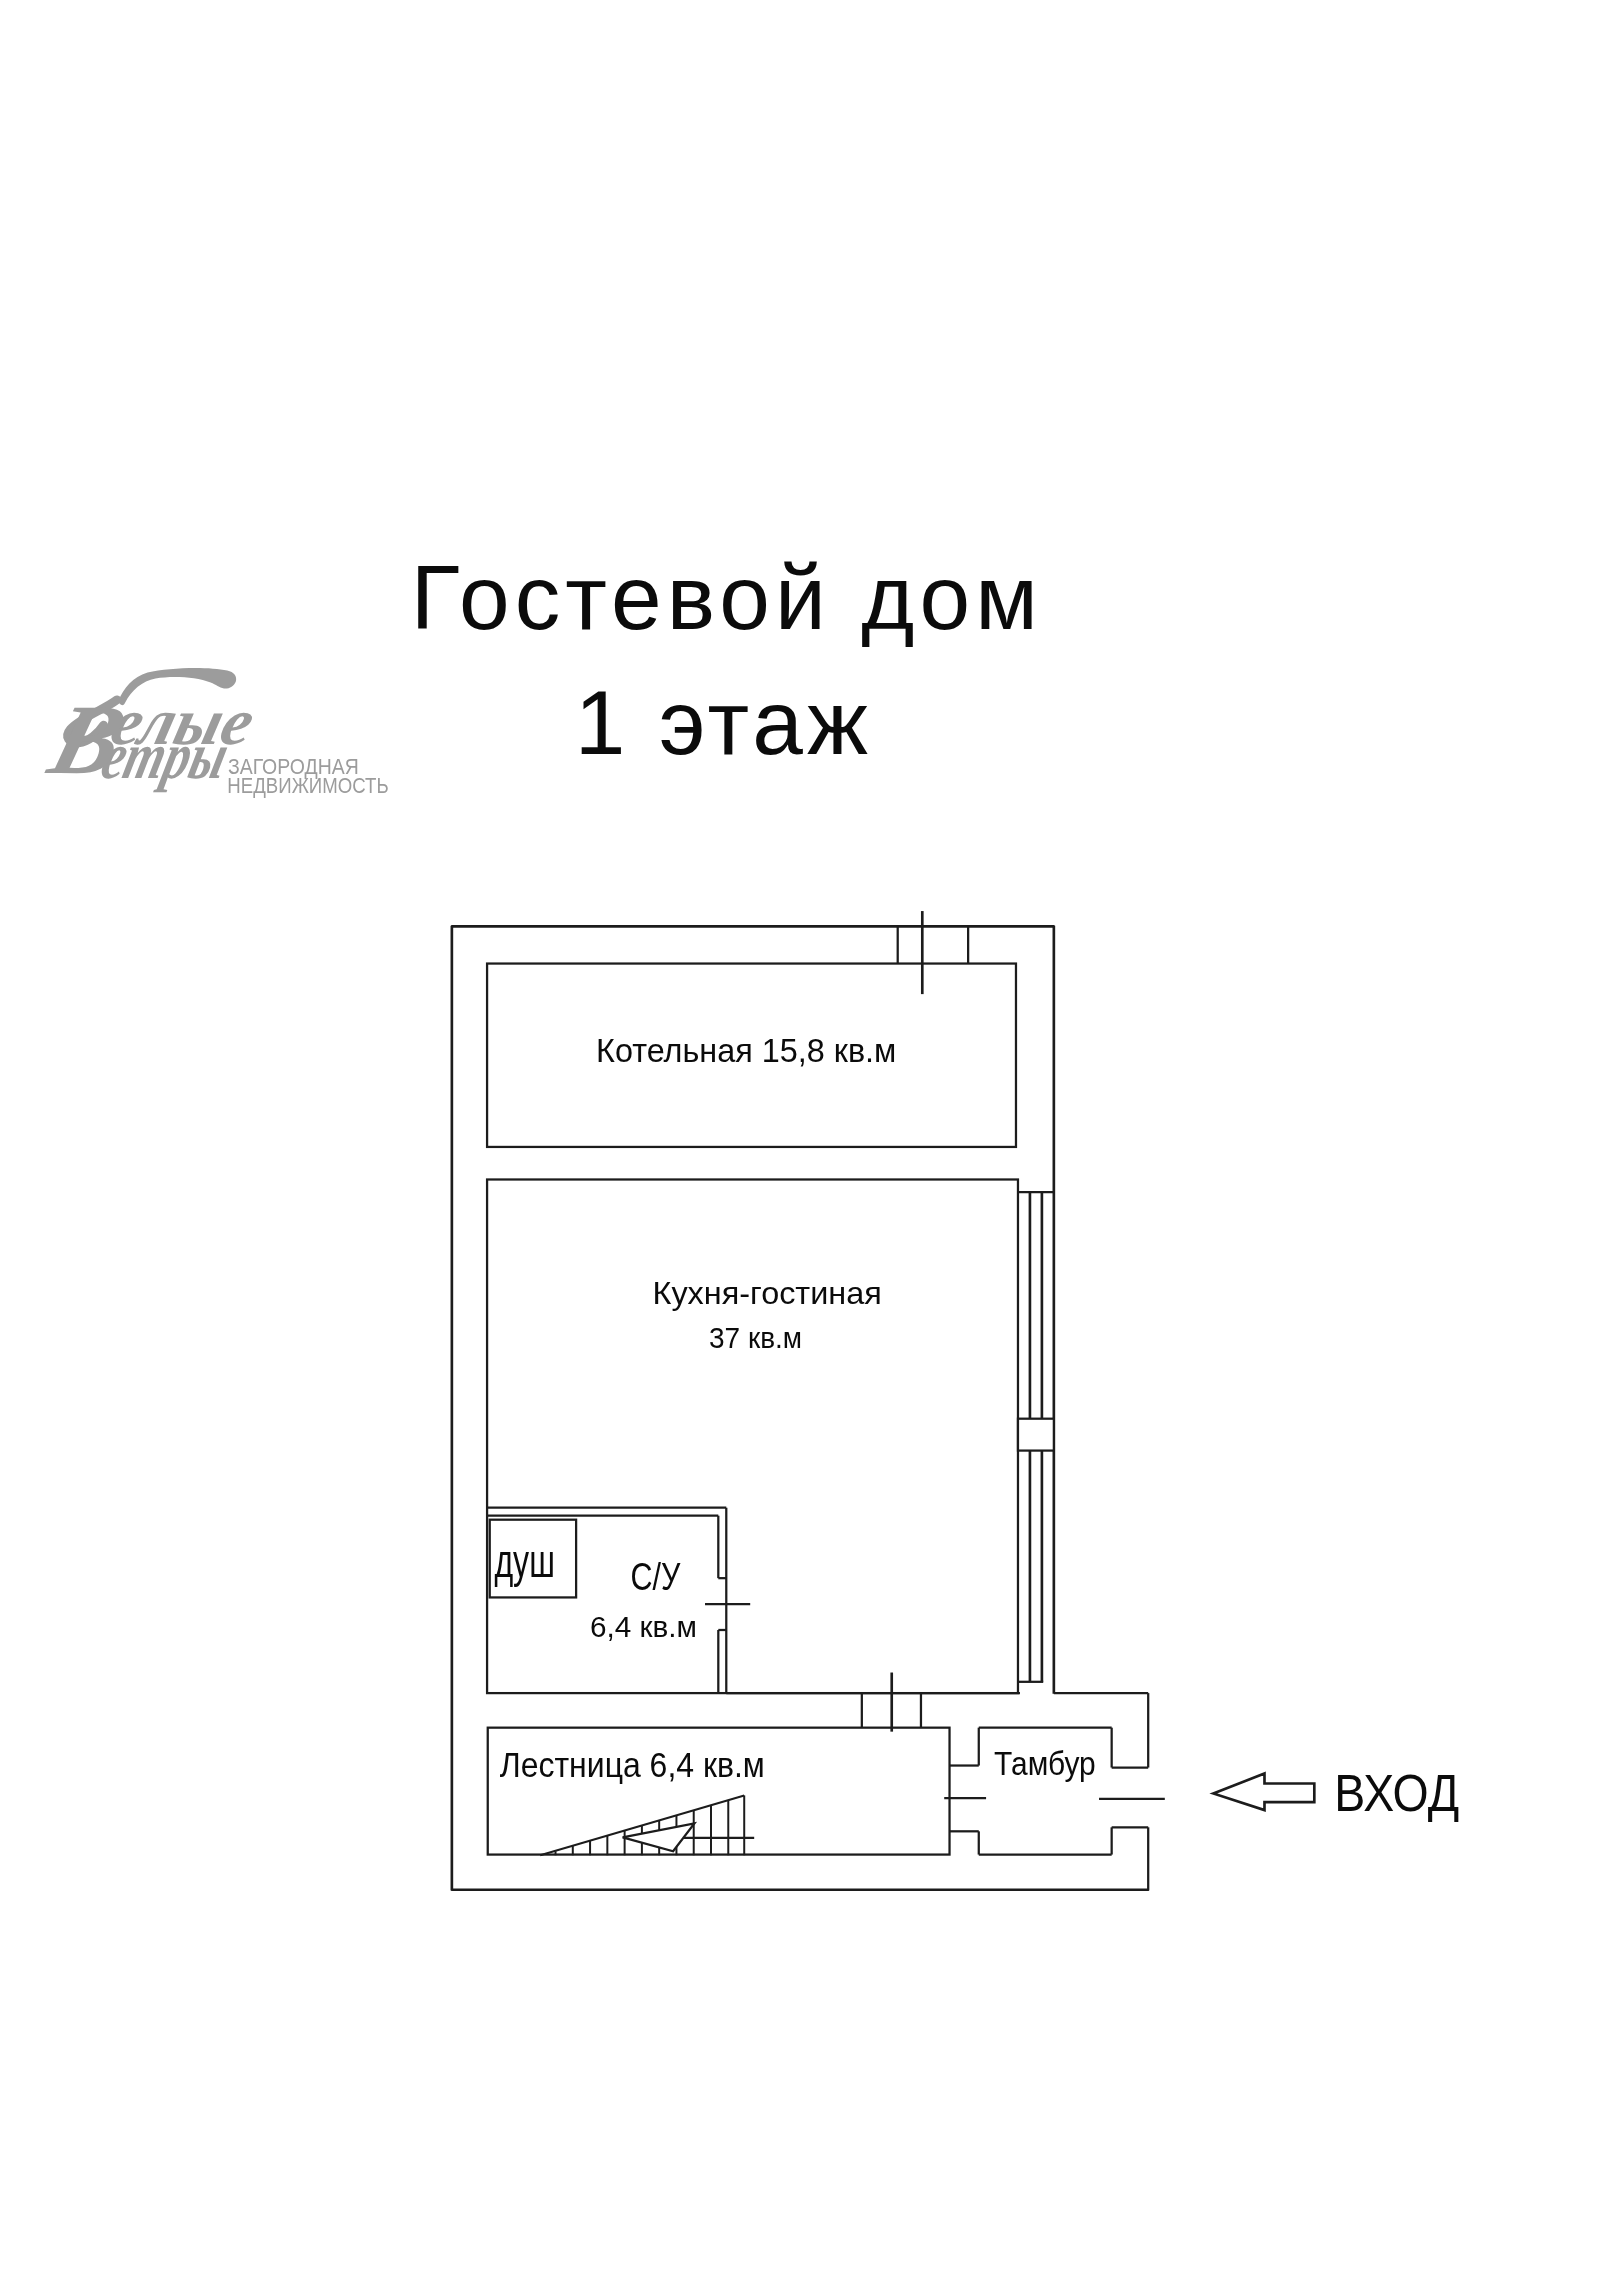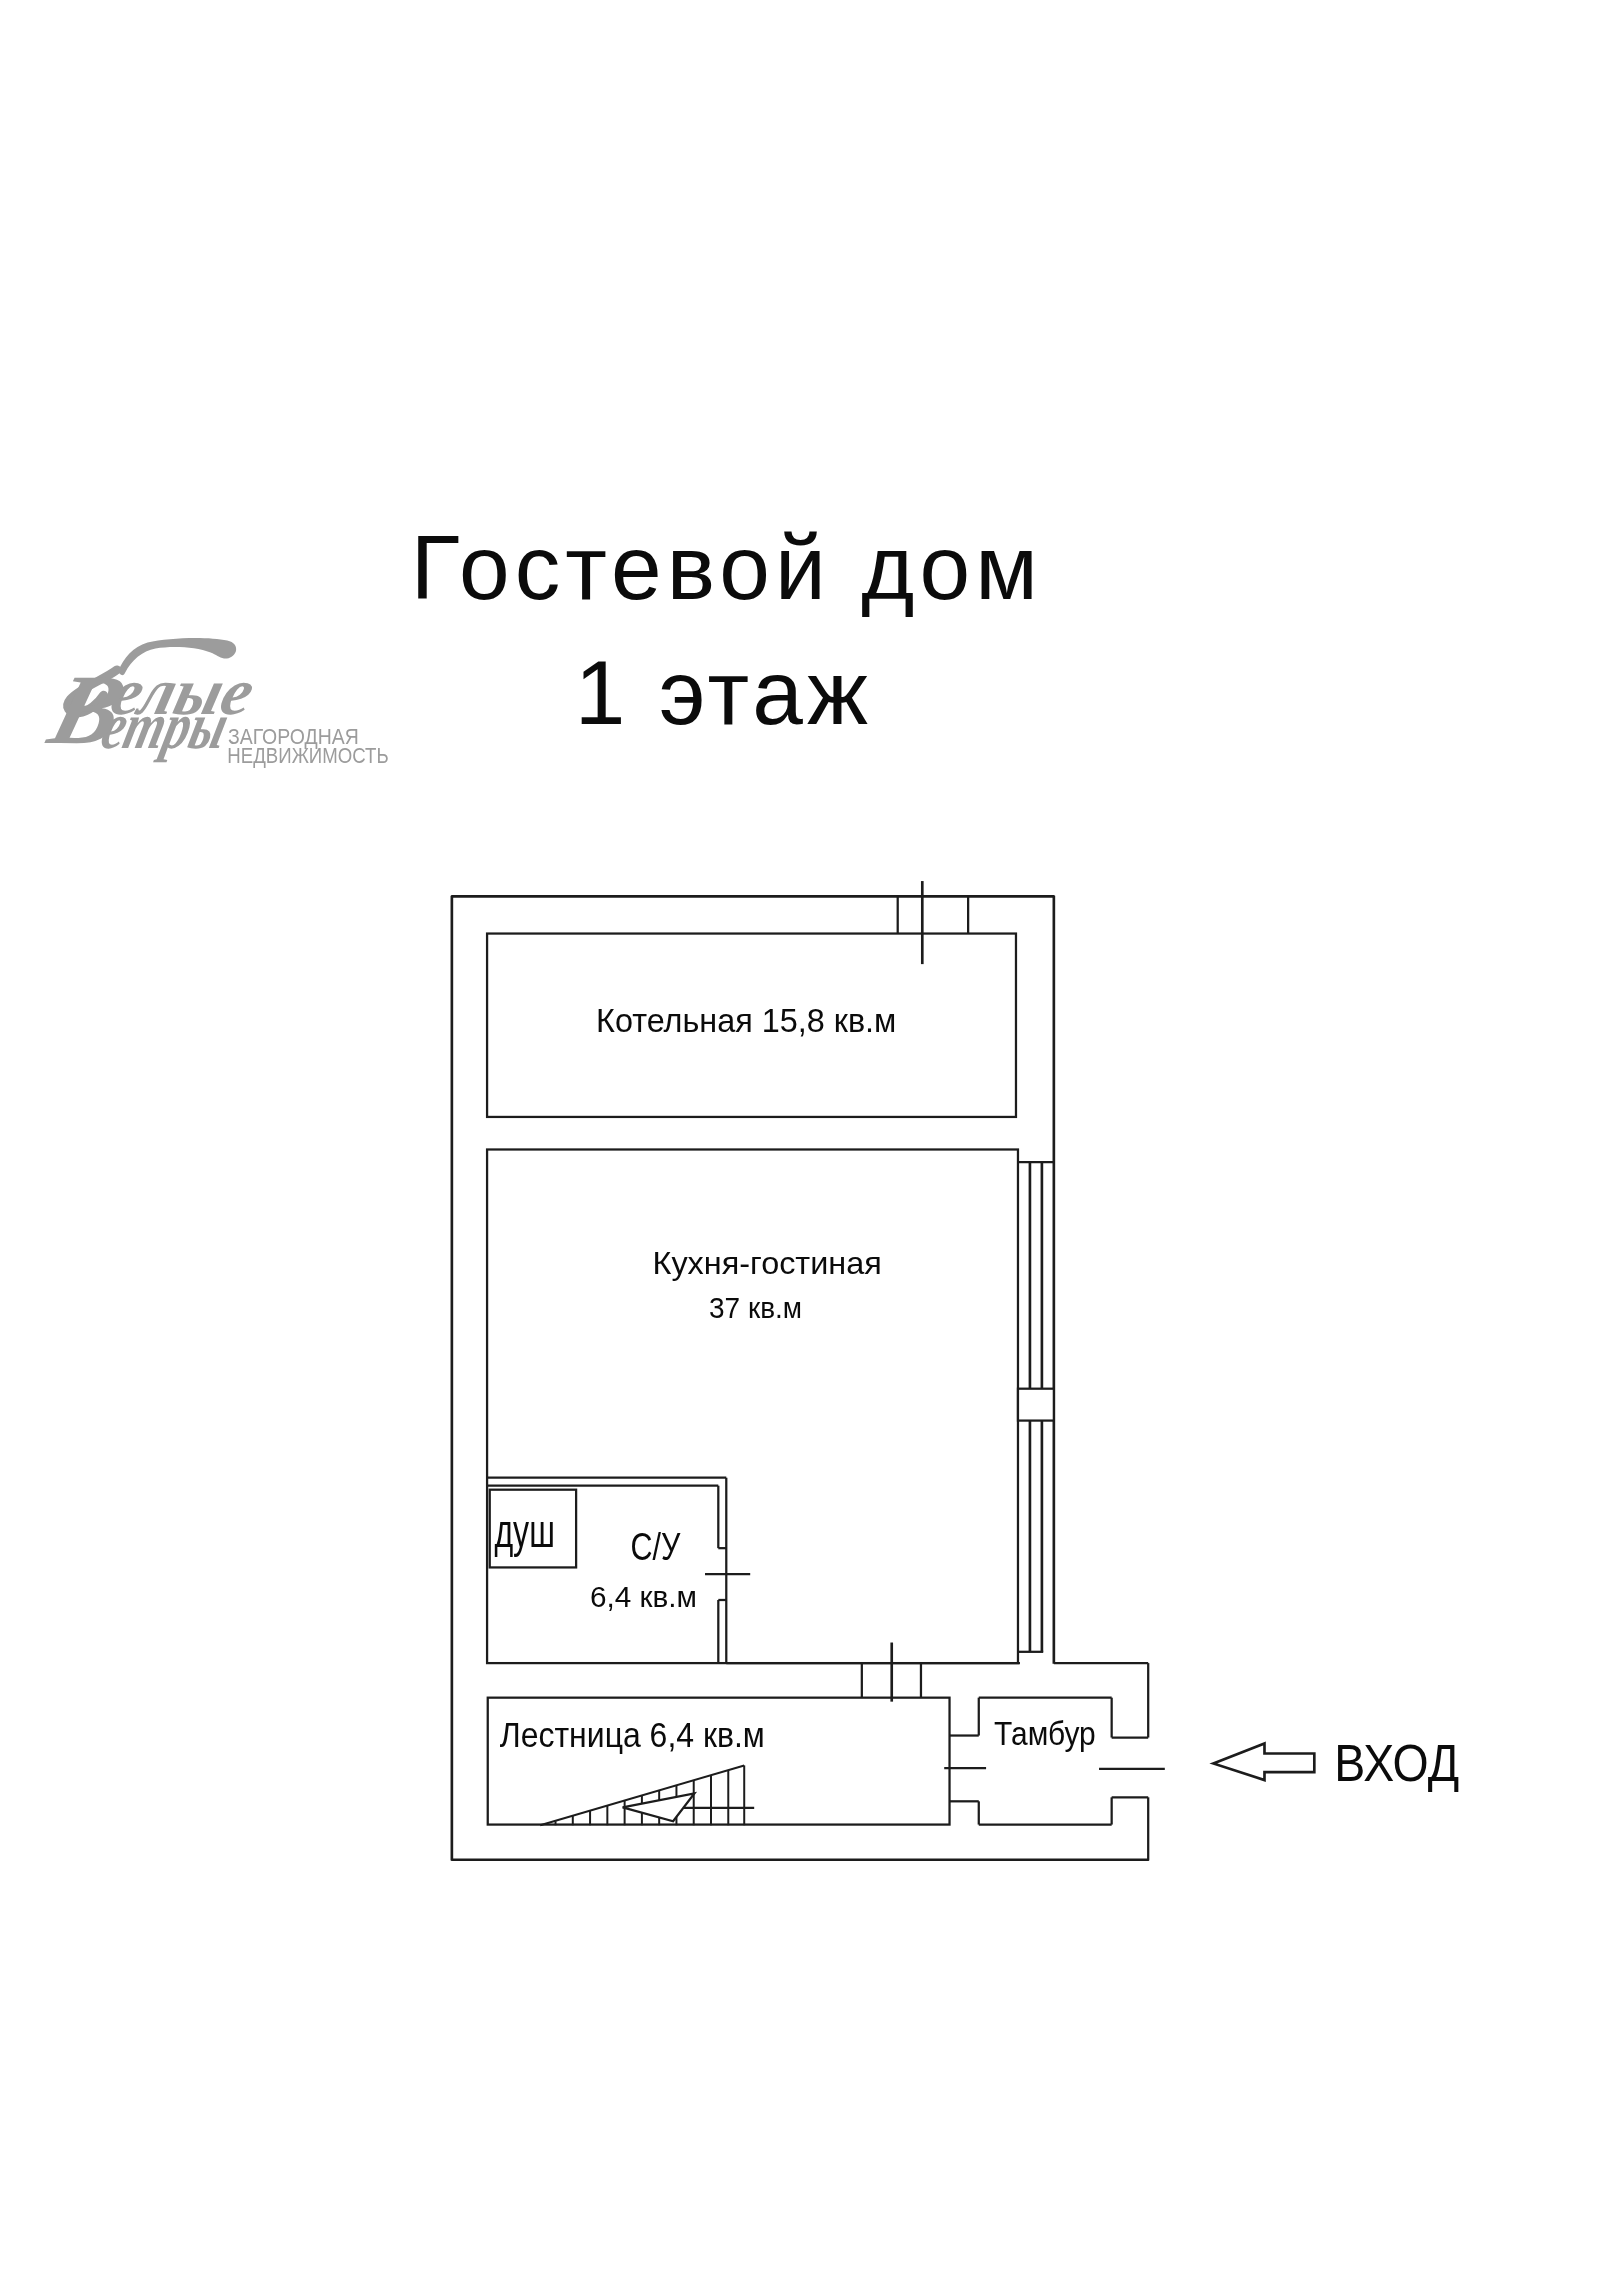--- a/index.html
+++ b/index.html
@@ -1,17 +1,17 @@
 <!DOCTYPE html>
 <html style="font-size:10.6px"><head>
 <meta charset="utf-8">
 <style>
   html,body{margin:0;padding:0;background:#ffffff;}
   #page{position:relative;width:1620px;height:2051px;background:#ffffff;overflow:hidden;
-        font-family:"Liberation Sans", sans-serif;}
+        font-family:"Liberation Sans", sans-serif;margin-top:30px;}
   svg{position:absolute;left:0;top:0;}
 </style>
 </head>
 <body>
 
 <div id="page">
 <svg width="1620" height="2295" viewBox="0 0 2438 3454" xmlns="http://www.w3.org/2000/svg">
 
   <text x="618" y="902" font-size="137" textLength="944" lengthAdjust="spacing" fill="#0b0b0b">Гостевой дом</text>
 

